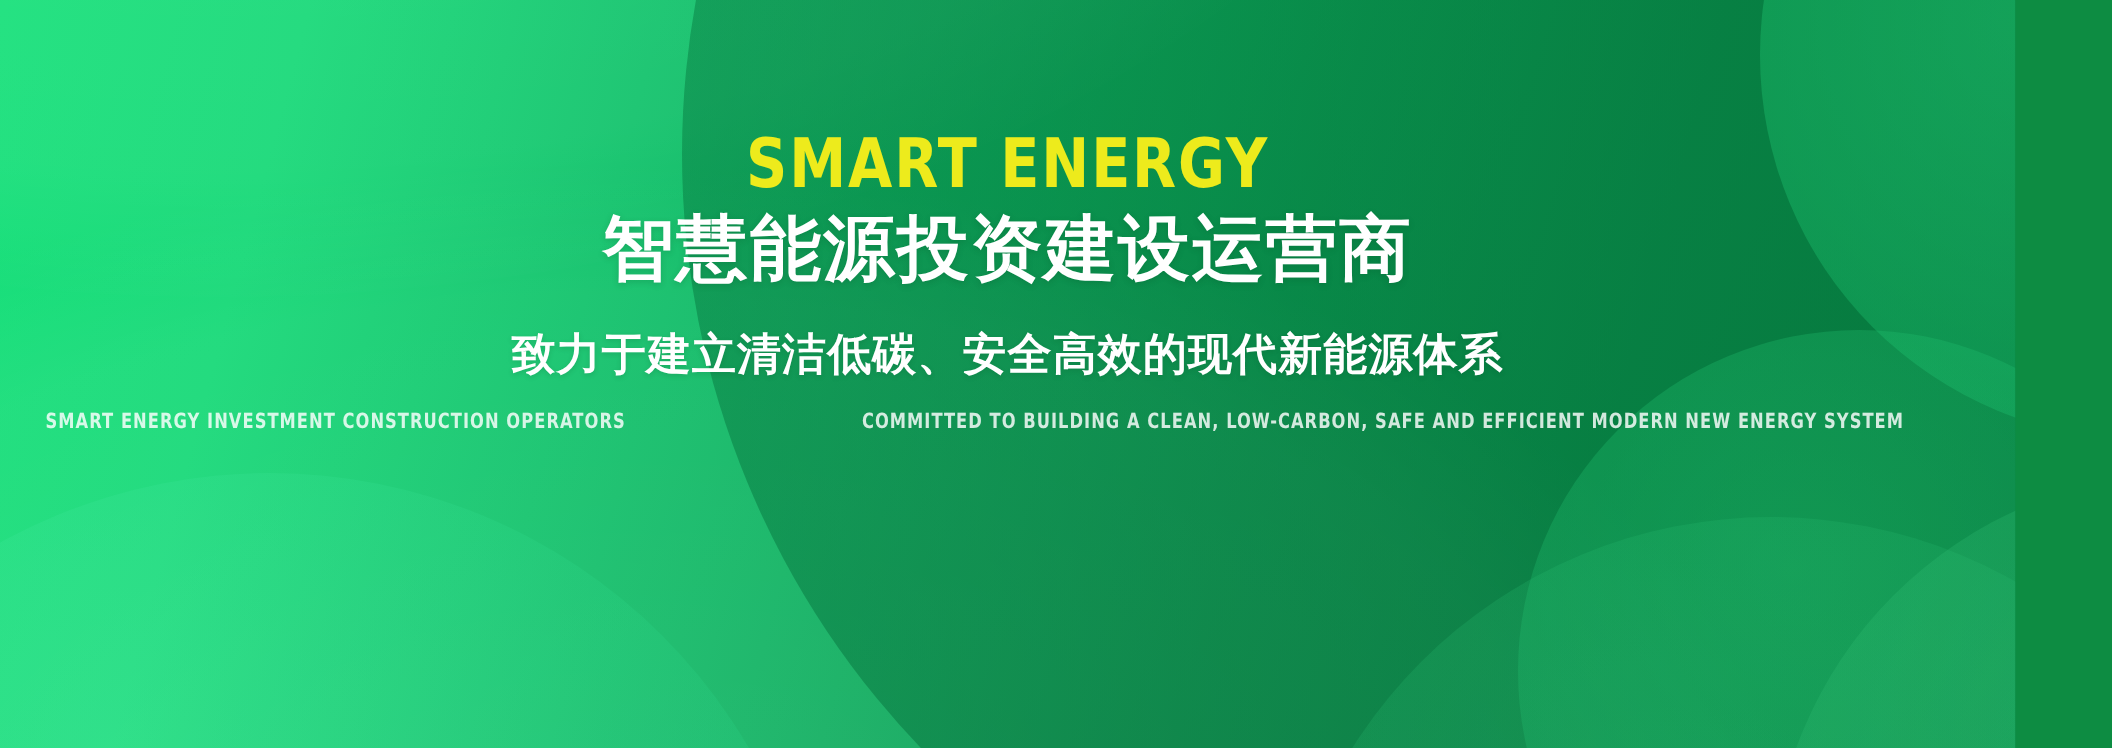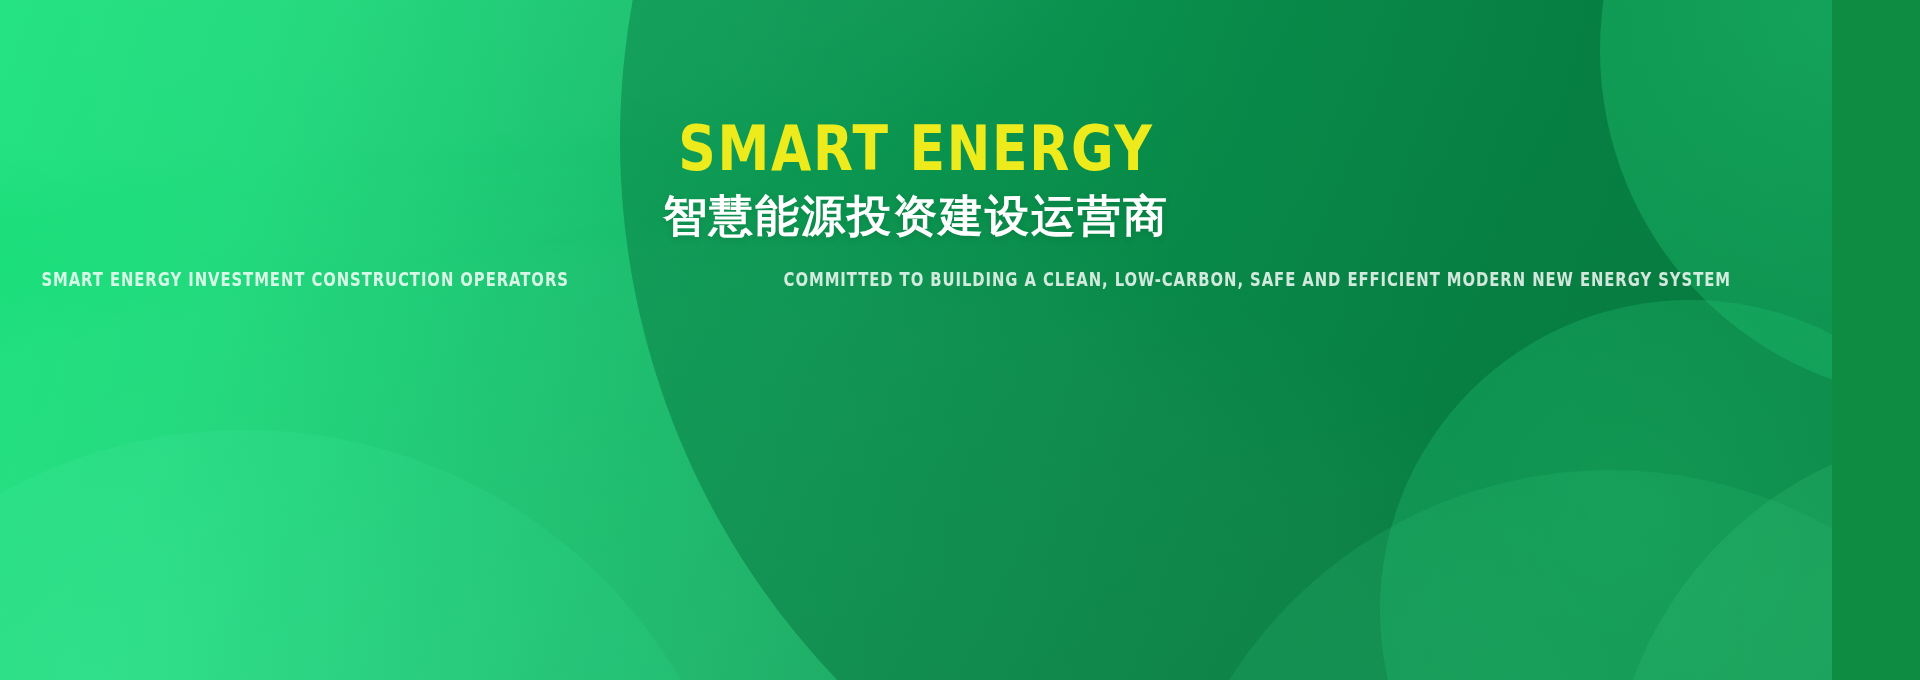--- a/index.html
+++ b/index.html
@@ -114,21 +114,21 @@
     line-height: 1;
     transform: scaleX(0.84);
     transform-origin: center center;
     white-space: nowrap;
     margin: 0;
   }
 
   .headline {
     color: #ffffff;
     font-family: "DejaVu Sans", "Liberation Sans", sans-serif;
-    font-size: 44px;
+    font-size: 65px;
     font-weight: bold;
     letter-spacing: 2px;
     line-height: 1.08;
     white-space: nowrap;
     margin: 12px 0 0 0;
     text-shadow: 0 2px 6px rgba(0,60,25,0.18);
   }
 
   .subline {
     color: #ffffff;
@@ -174,20 +174,21 @@
   <div class="blob circle-mid"></div>
   <div class="blob circle-br"></div>
   <div class="blob circle-bl"></div>
 
   <div class="content">
 
     <div class="eyebrow">SMART ENERGY</div>
 
     <h1 class="headline">智慧能源投资建设运营商</h1>
 
+    <h2 class="subline">致力于建立清洁低碳、安全高效的现代新能源体系</h2>
 
     <div class="en-lines">
       <div class="en-line">SMART ENERGY INVESTMENT CONSTRUCTION OPERATORS</div>
       <div class="en-line">COMMITTED TO BUILDING A CLEAN, LOW-CARBON, SAFE AND EFFICIENT MODERN NEW ENERGY SYSTEM</div>
     </div>
 
   </div>
 </div>
 
 </body></html>

